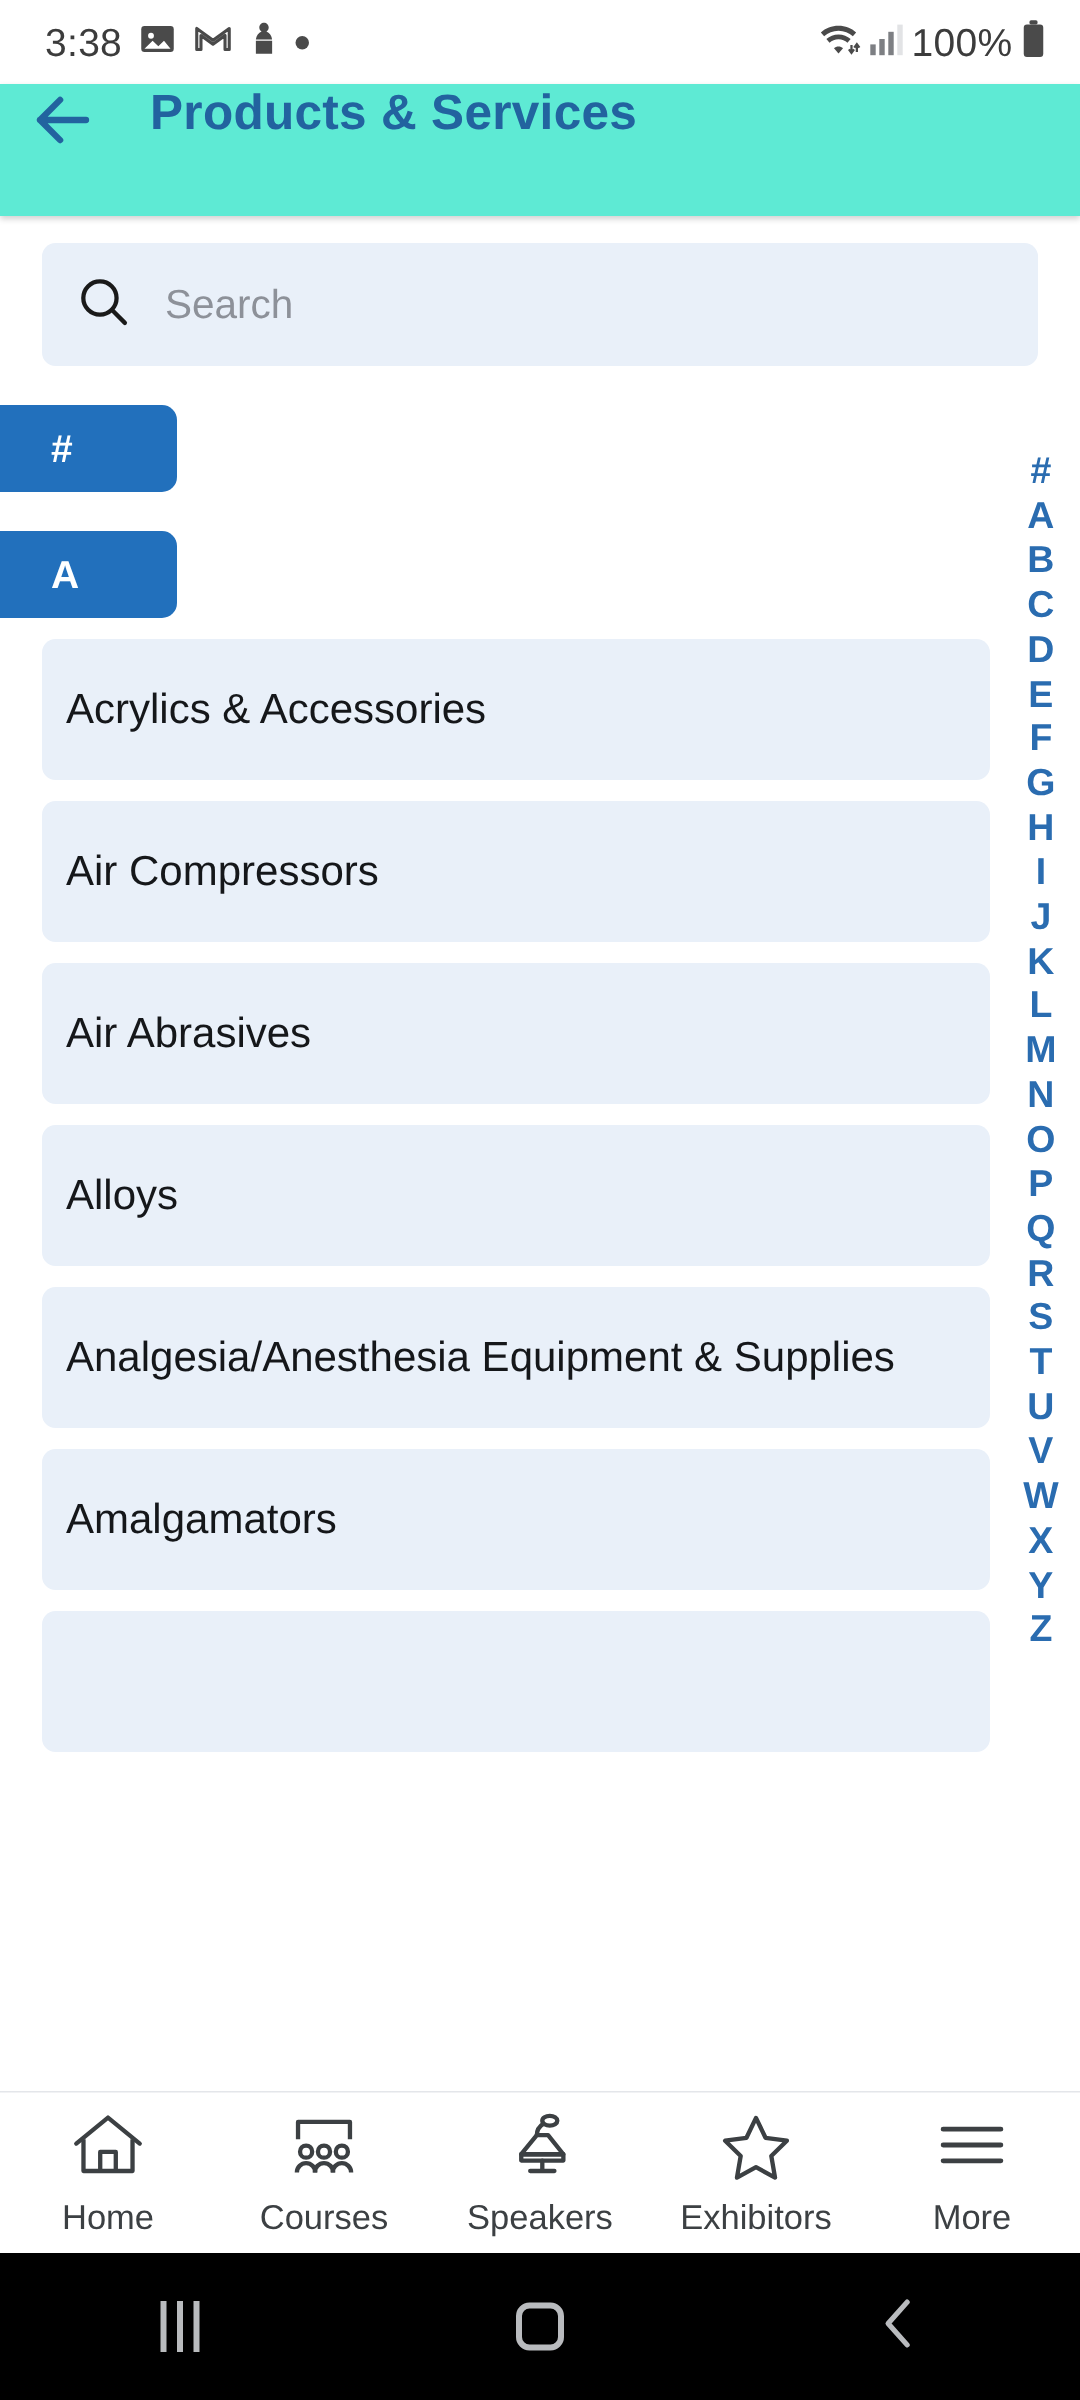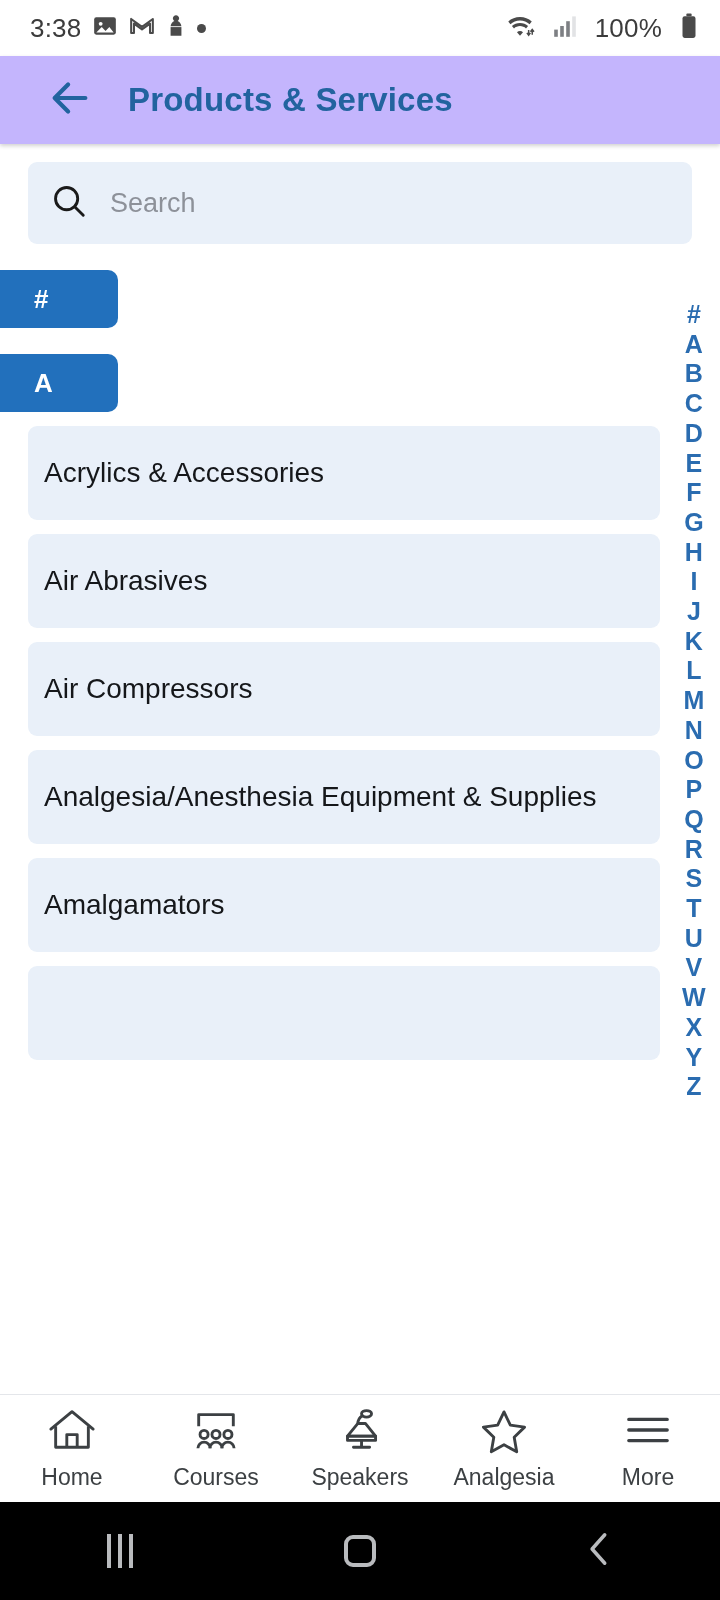--- a/index.html
+++ b/index.html
@@ -11,29 +11,29 @@
   }
   .phone { position:relative; width:720px; height:1600px; background:#fff; }
 
   
   .statusbar {
     height:56px; display:flex; align-items:center;
     padding:0 22px 0 30px; background:#fff;
   }
   .sb-left { display:flex; align-items:center; gap:11px; flex:1; }
   .sb-time { font-size:26px; color:#3c3c3c; letter-spacing:.2px; }
-  .sb-right { display:flex; align-items:center; gap:18px; }
+  .sb-right { display:flex; align-items:center; gap:5px; }
   .sb-pct { font-size:26px; color:#3c3c3c; letter-spacing:.2px; }
   .ic { display:block; }
   .dot-ic { width:9px; height:9px; border-radius:50%; background:#4a4a4a; }
 
   
   .appbar {
-    height:88px; background:#c4b5fd; display:flex; align-items:center;
-    padding-left:44px; box-shadow:0 2px 4px rgba(0,0,0,.18);
+    height:88px; background:#5eead4; display:flex; align-items:flex-start;
+    padding-left:16px; box-shadow:0 2px 4px rgba(0,0,0,.18);
     position:relative; z-index:5;
   }
   .back-btn { width:52px; height:52px; display:flex; align-items:center; justify-content:center; }
   .appbar-title {
     font-size:33px; font-weight:bold; color:#22639f;
     margin-left:32px; letter-spacing:.2px;
   }
 
   
   .content {
@@ -179,22 +179,23 @@
           </svg>
         </span>
         <span class="search-ph">Search</span>
       </div>
     </div>
 
     <div class="section-head">#</div>
 
     <div class="section-head">A</div>
     <div class="list-item wide">Acrylics &amp; Accessories</div>
+    <div class="list-item wide">Air Compressors</div>
     <div class="list-item wide">Air Abrasives</div>
-    <div class="list-item wide">Air Compressors</div>
+    <div class="list-item wide">Alloys</div>
     <div class="list-item wide">Analgesia/Anesthesia Equipment &amp; Supplies</div>
     <div class="list-item wide">Amalgamators</div>
     <div class="list-item wide clip"></div>
   </div>
 
   <div class="alpha-index">
     <span>#</span>
     <span>A</span>
     <span>B</span>
     <span>C</span>
@@ -264,21 +265,21 @@
       </span>
       <span class="nav-label">Speakers</span>
     </div>
 
     <div class="nav-item">
       <span>
         <svg width="50" height="48" viewBox="0 0 26 24">
           <path d="M13 2.6l3.3 6.9 7.4 1-5.4 5.3 1.3 7.5L13 19.7l-6.6 3.6 1.3-7.5-5.4-5.3 7.4-1z" fill="none" stroke="#3c4043" stroke-width="1.5" stroke-linejoin="round"></path>
         </svg>
       </span>
-      <span class="nav-label">Analgesia</span>
+      <span class="nav-label">Exhibitors</span>
     </div>
 
     <div class="nav-item">
       <span>
         <svg width="50" height="48" viewBox="0 0 26 24">
           <path d="M3 6.5h20M3 12h20M3 17.5h20" fill="none" stroke="#3c4043" stroke-width="1.7" stroke-linecap="round"></path>
         </svg>
       </span>
       <span class="nav-label">More</span>
     </div>

